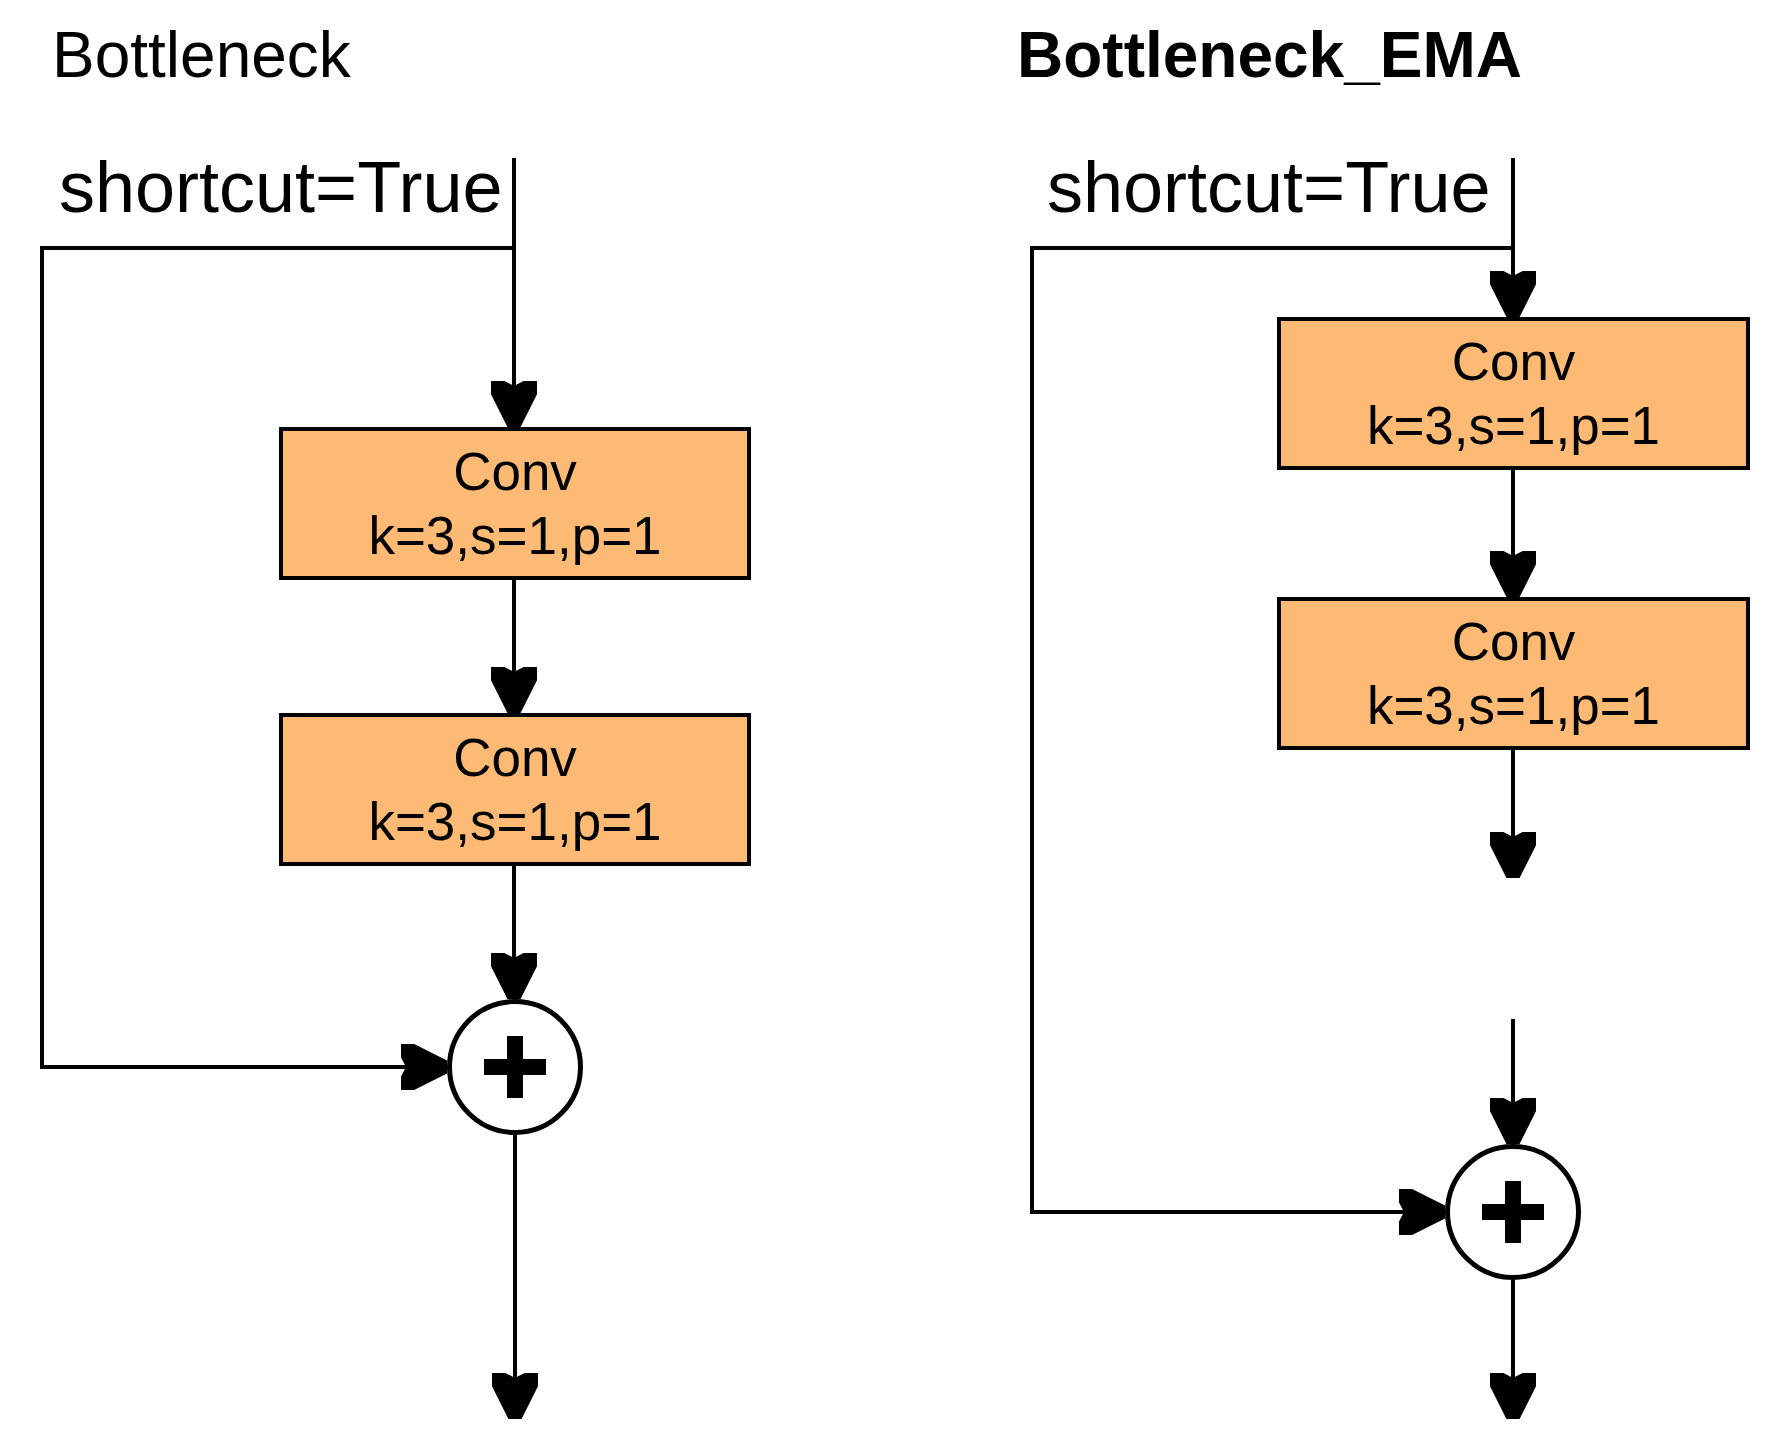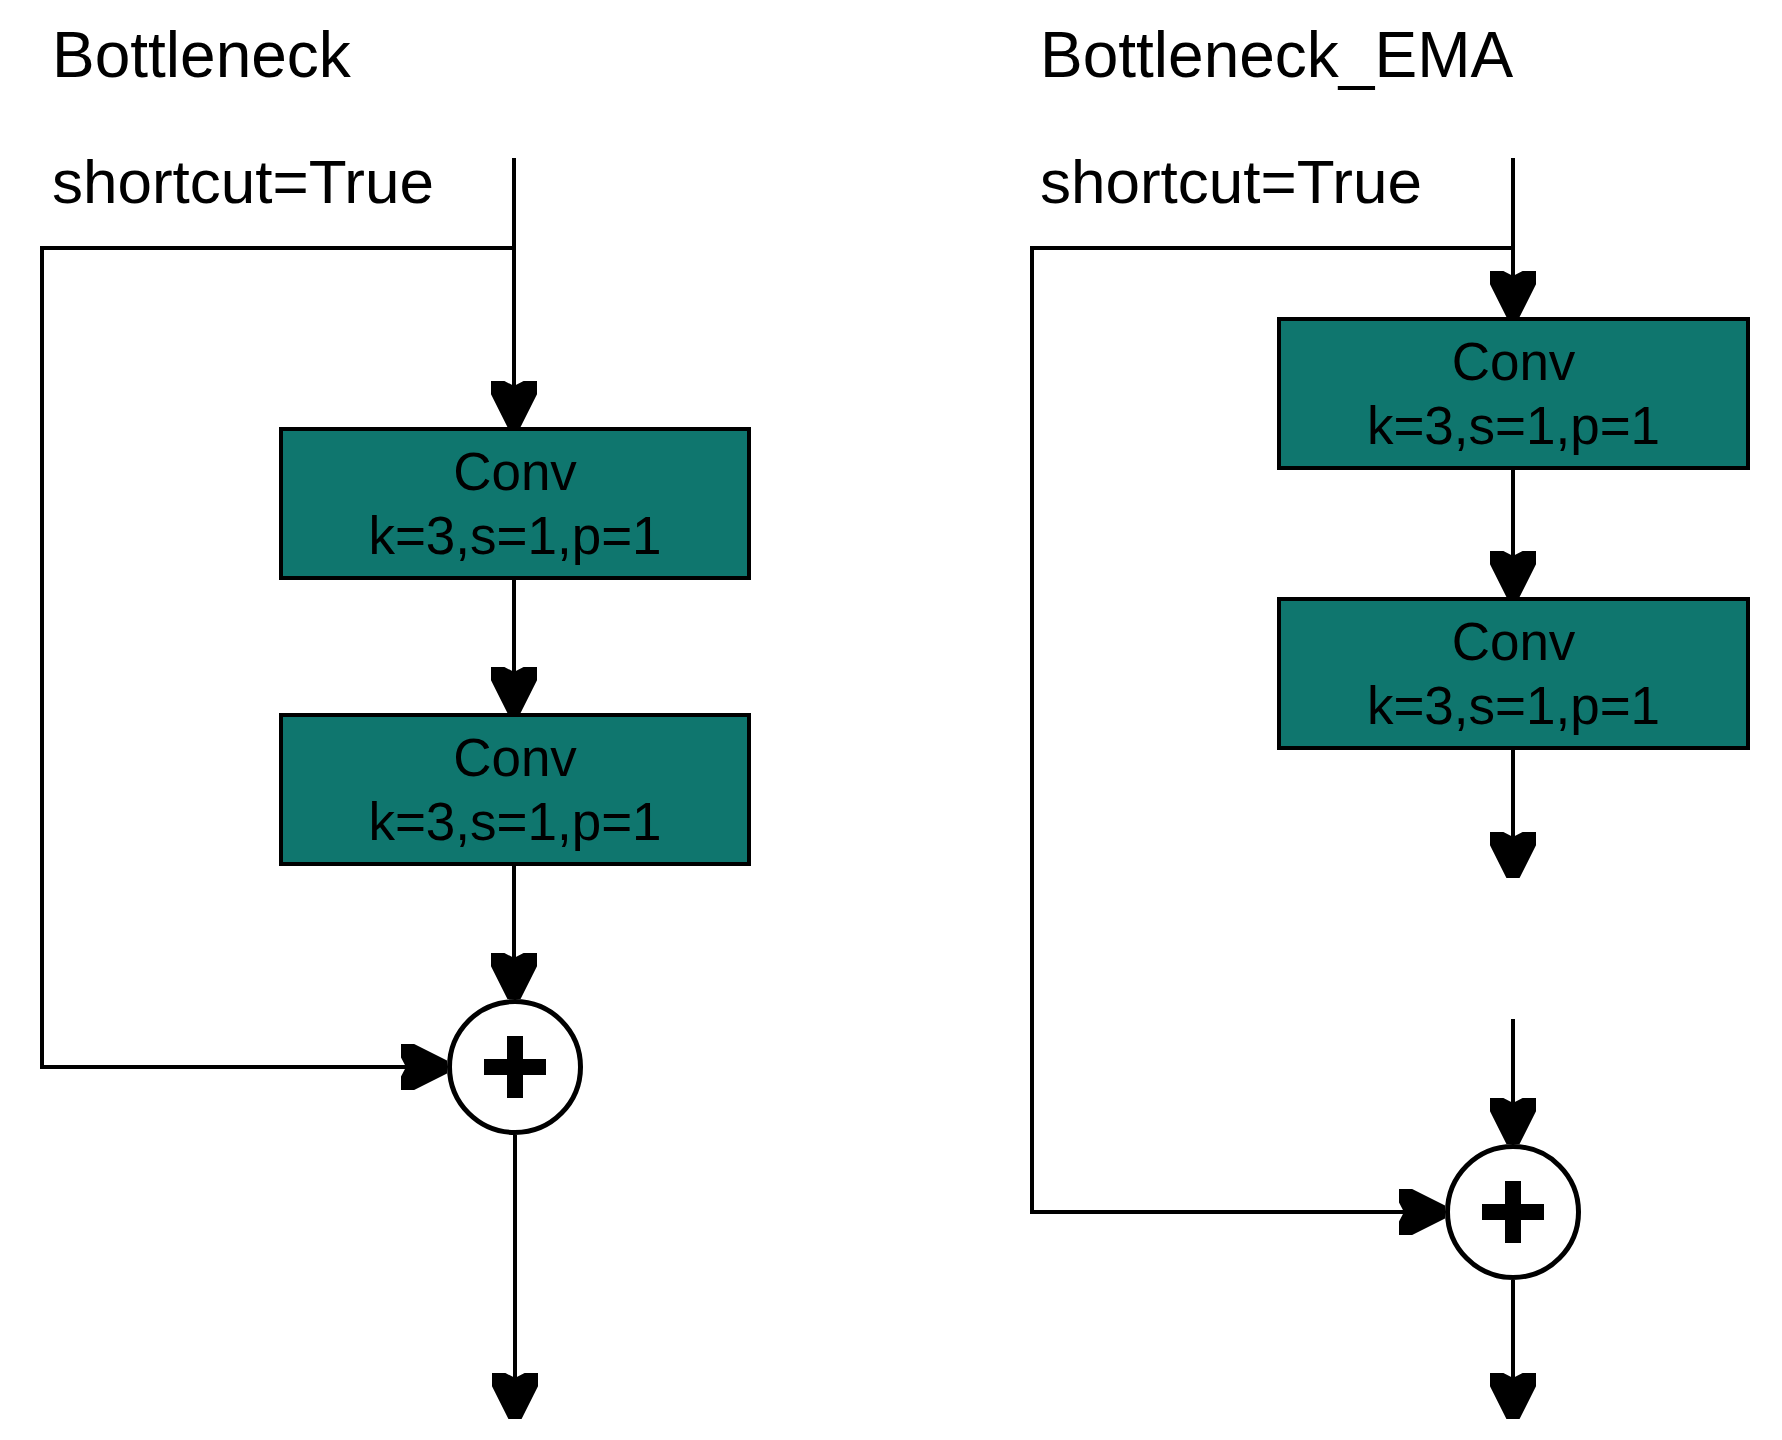--- a/index.html
+++ b/index.html
@@ -23,29 +23,30 @@
     stroke-width: 4;
   }
   .diagram-title {
     position: absolute;
     font-size: 64px;
     line-height: 1.1;
     white-space: nowrap;
   }
   .shortcut-label {
     position: absolute;
-    font-size: 62px;
+    font-size: 72px;
     line-height: 1.1;
     white-space: nowrap;
+    margin-left: 7px;
   }
   .node-box {
     position: absolute;
     box-sizing: border-box;
     border: 4px solid #000000;
-    background: #0f766e;
+    background: #fdba74;
     display: flex;
     flex-direction: column;
     align-items: center;
     justify-content: center;
     text-align: left;
     font-size: 53px;
     line-height: 64px;
   }
   .adder-circle {
     position: absolute;
@@ -110,21 +111,21 @@
     <div>k=3,s=1,p=1</div>
   </div>
 
   <div class="adder-circle" style="left:447px; top:999px;">
     <span class="plus-icon">
       <span class="bar-h"></span>
       <span class="bar-v"></span>
     </span>
   </div>
 
-  <div class="diagram-title" style="left:1040px; top:20px;">Bottleneck_EMA</div>
+  <div class="diagram-title" style="left:1017px; top:20px;font-weight:bold;">Bottleneck_EMA</div>
 
   <div class="shortcut-label" style="left:1040px; top:148px;">shortcut=True</div>
 
   <div class="node-box" style="left:1277px; top:317px; width:473px; height:153px;">
     <div>Conv</div>
     <div>k=3,s=1,p=1</div>
   </div>
 
   <div class="node-box" style="left:1277px; top:597px; width:473px; height:153px;">
     <div>Conv</div>

